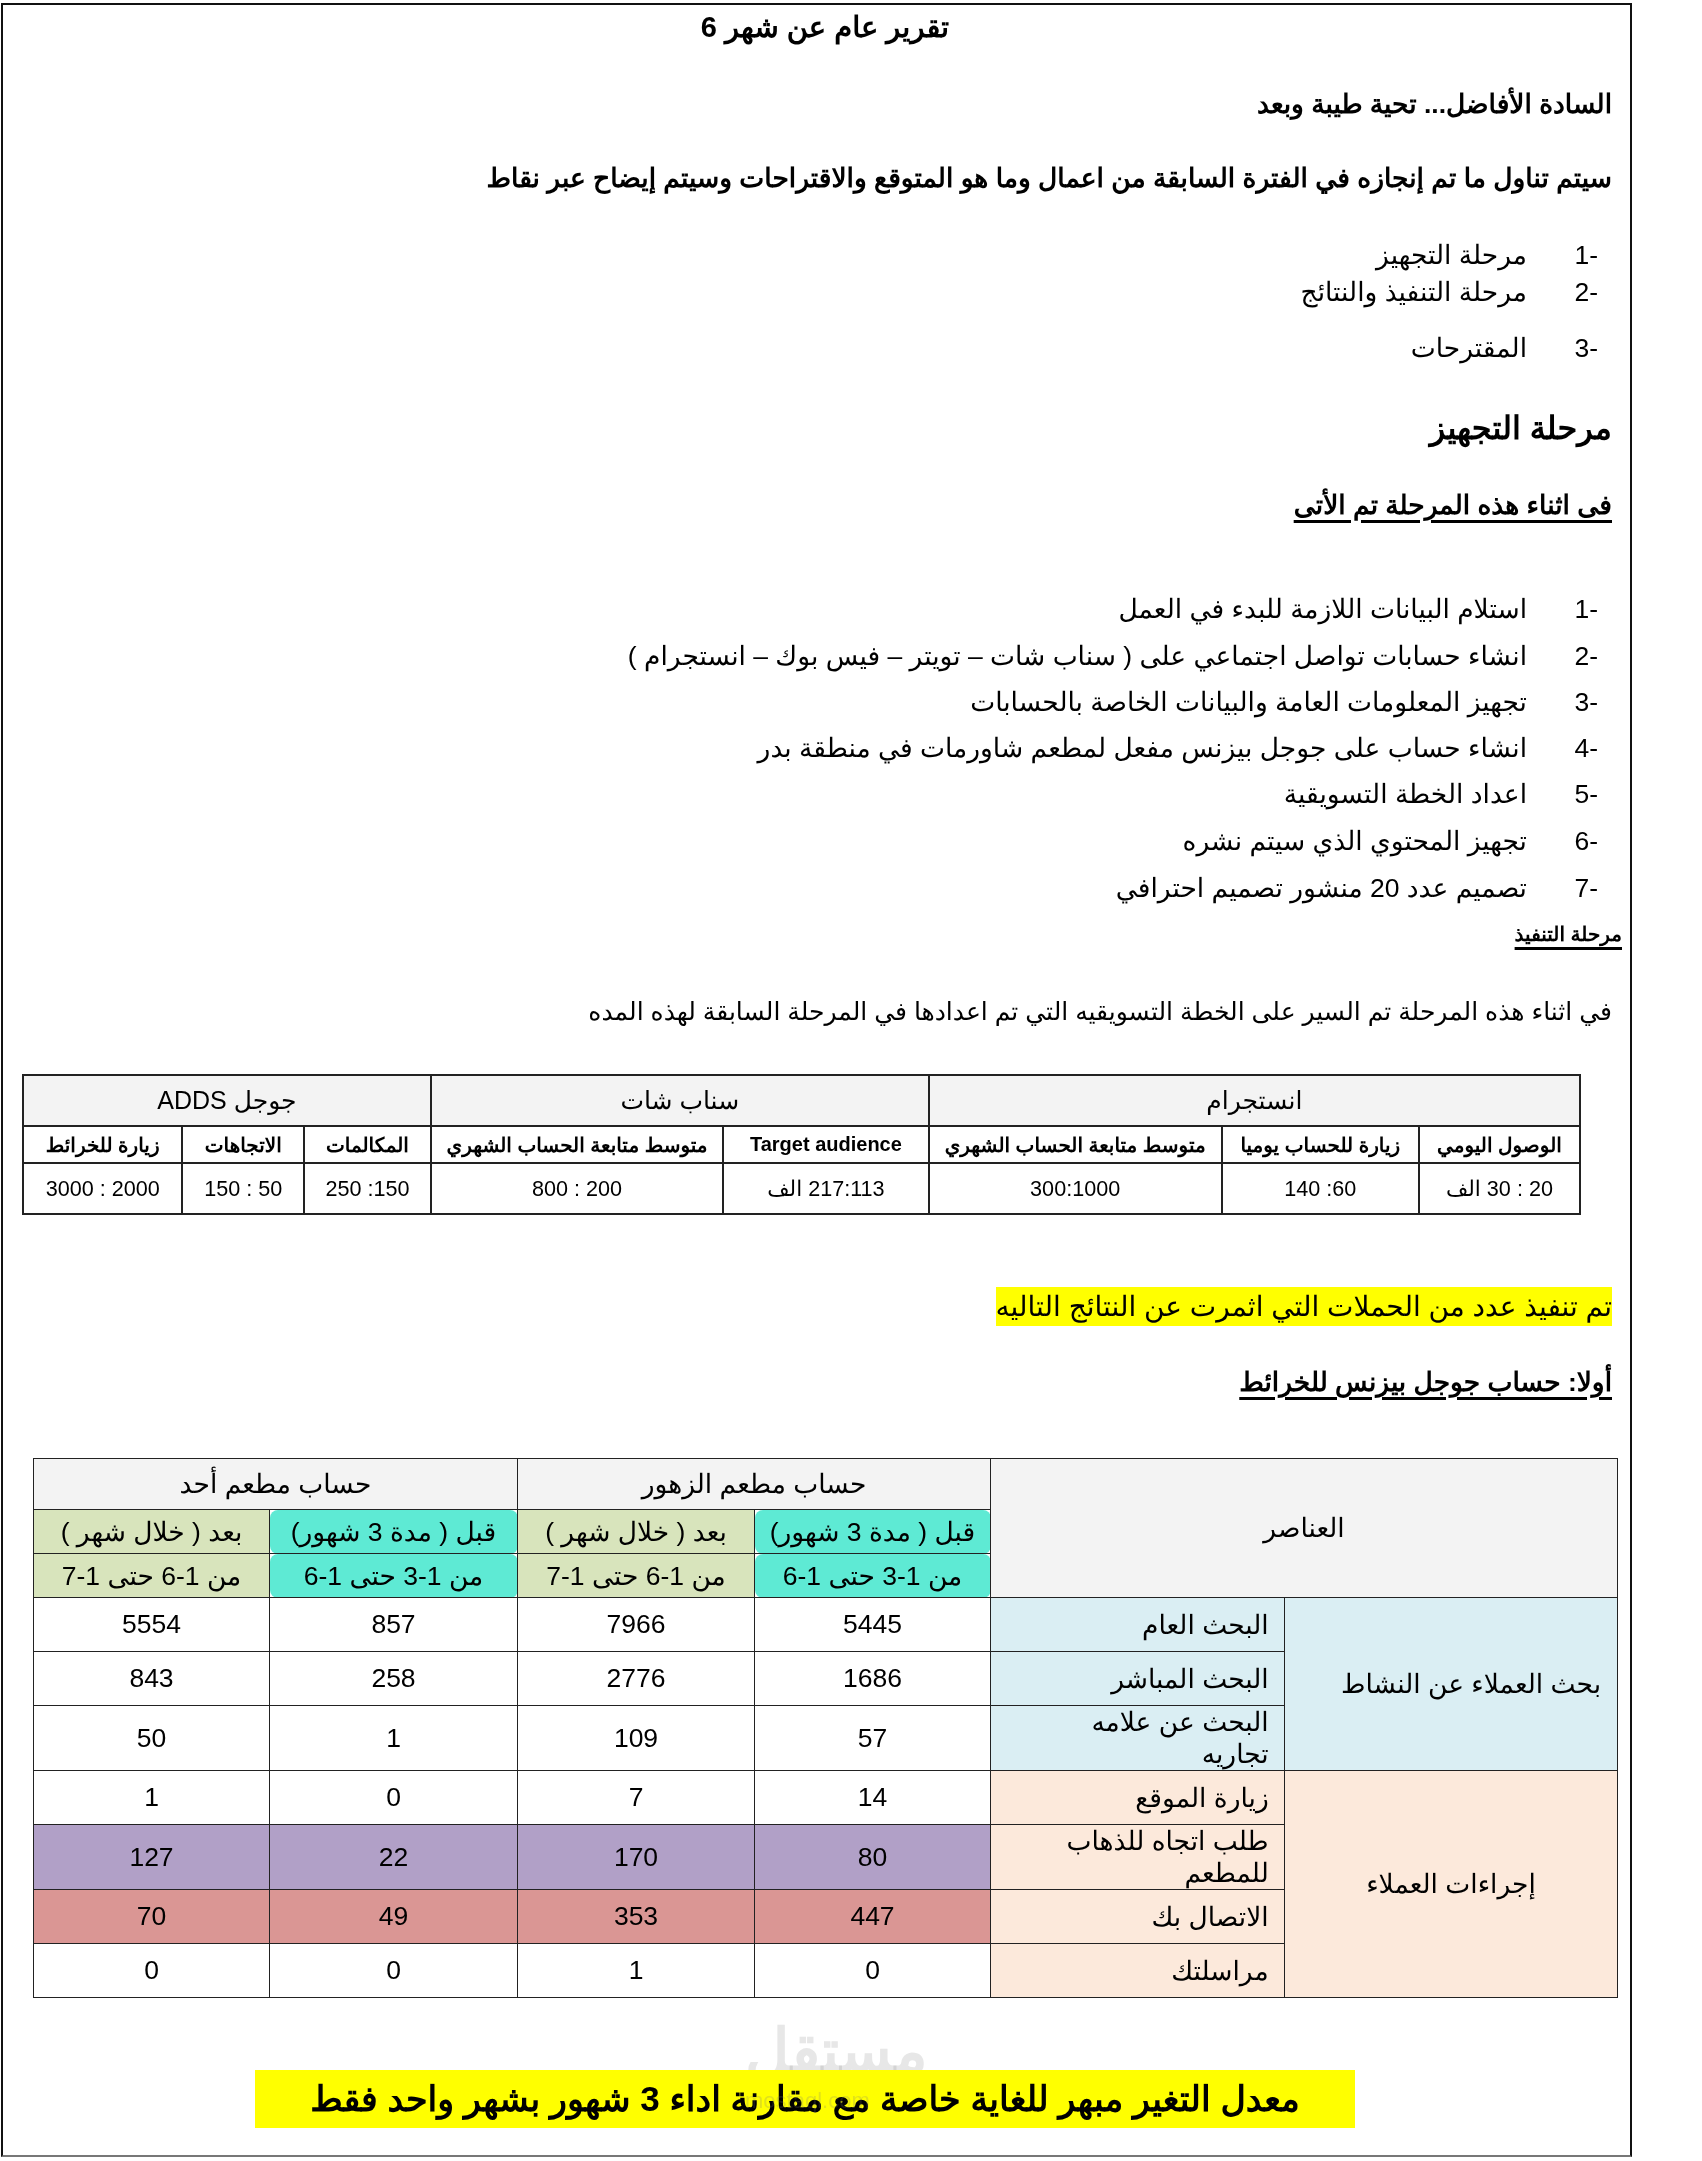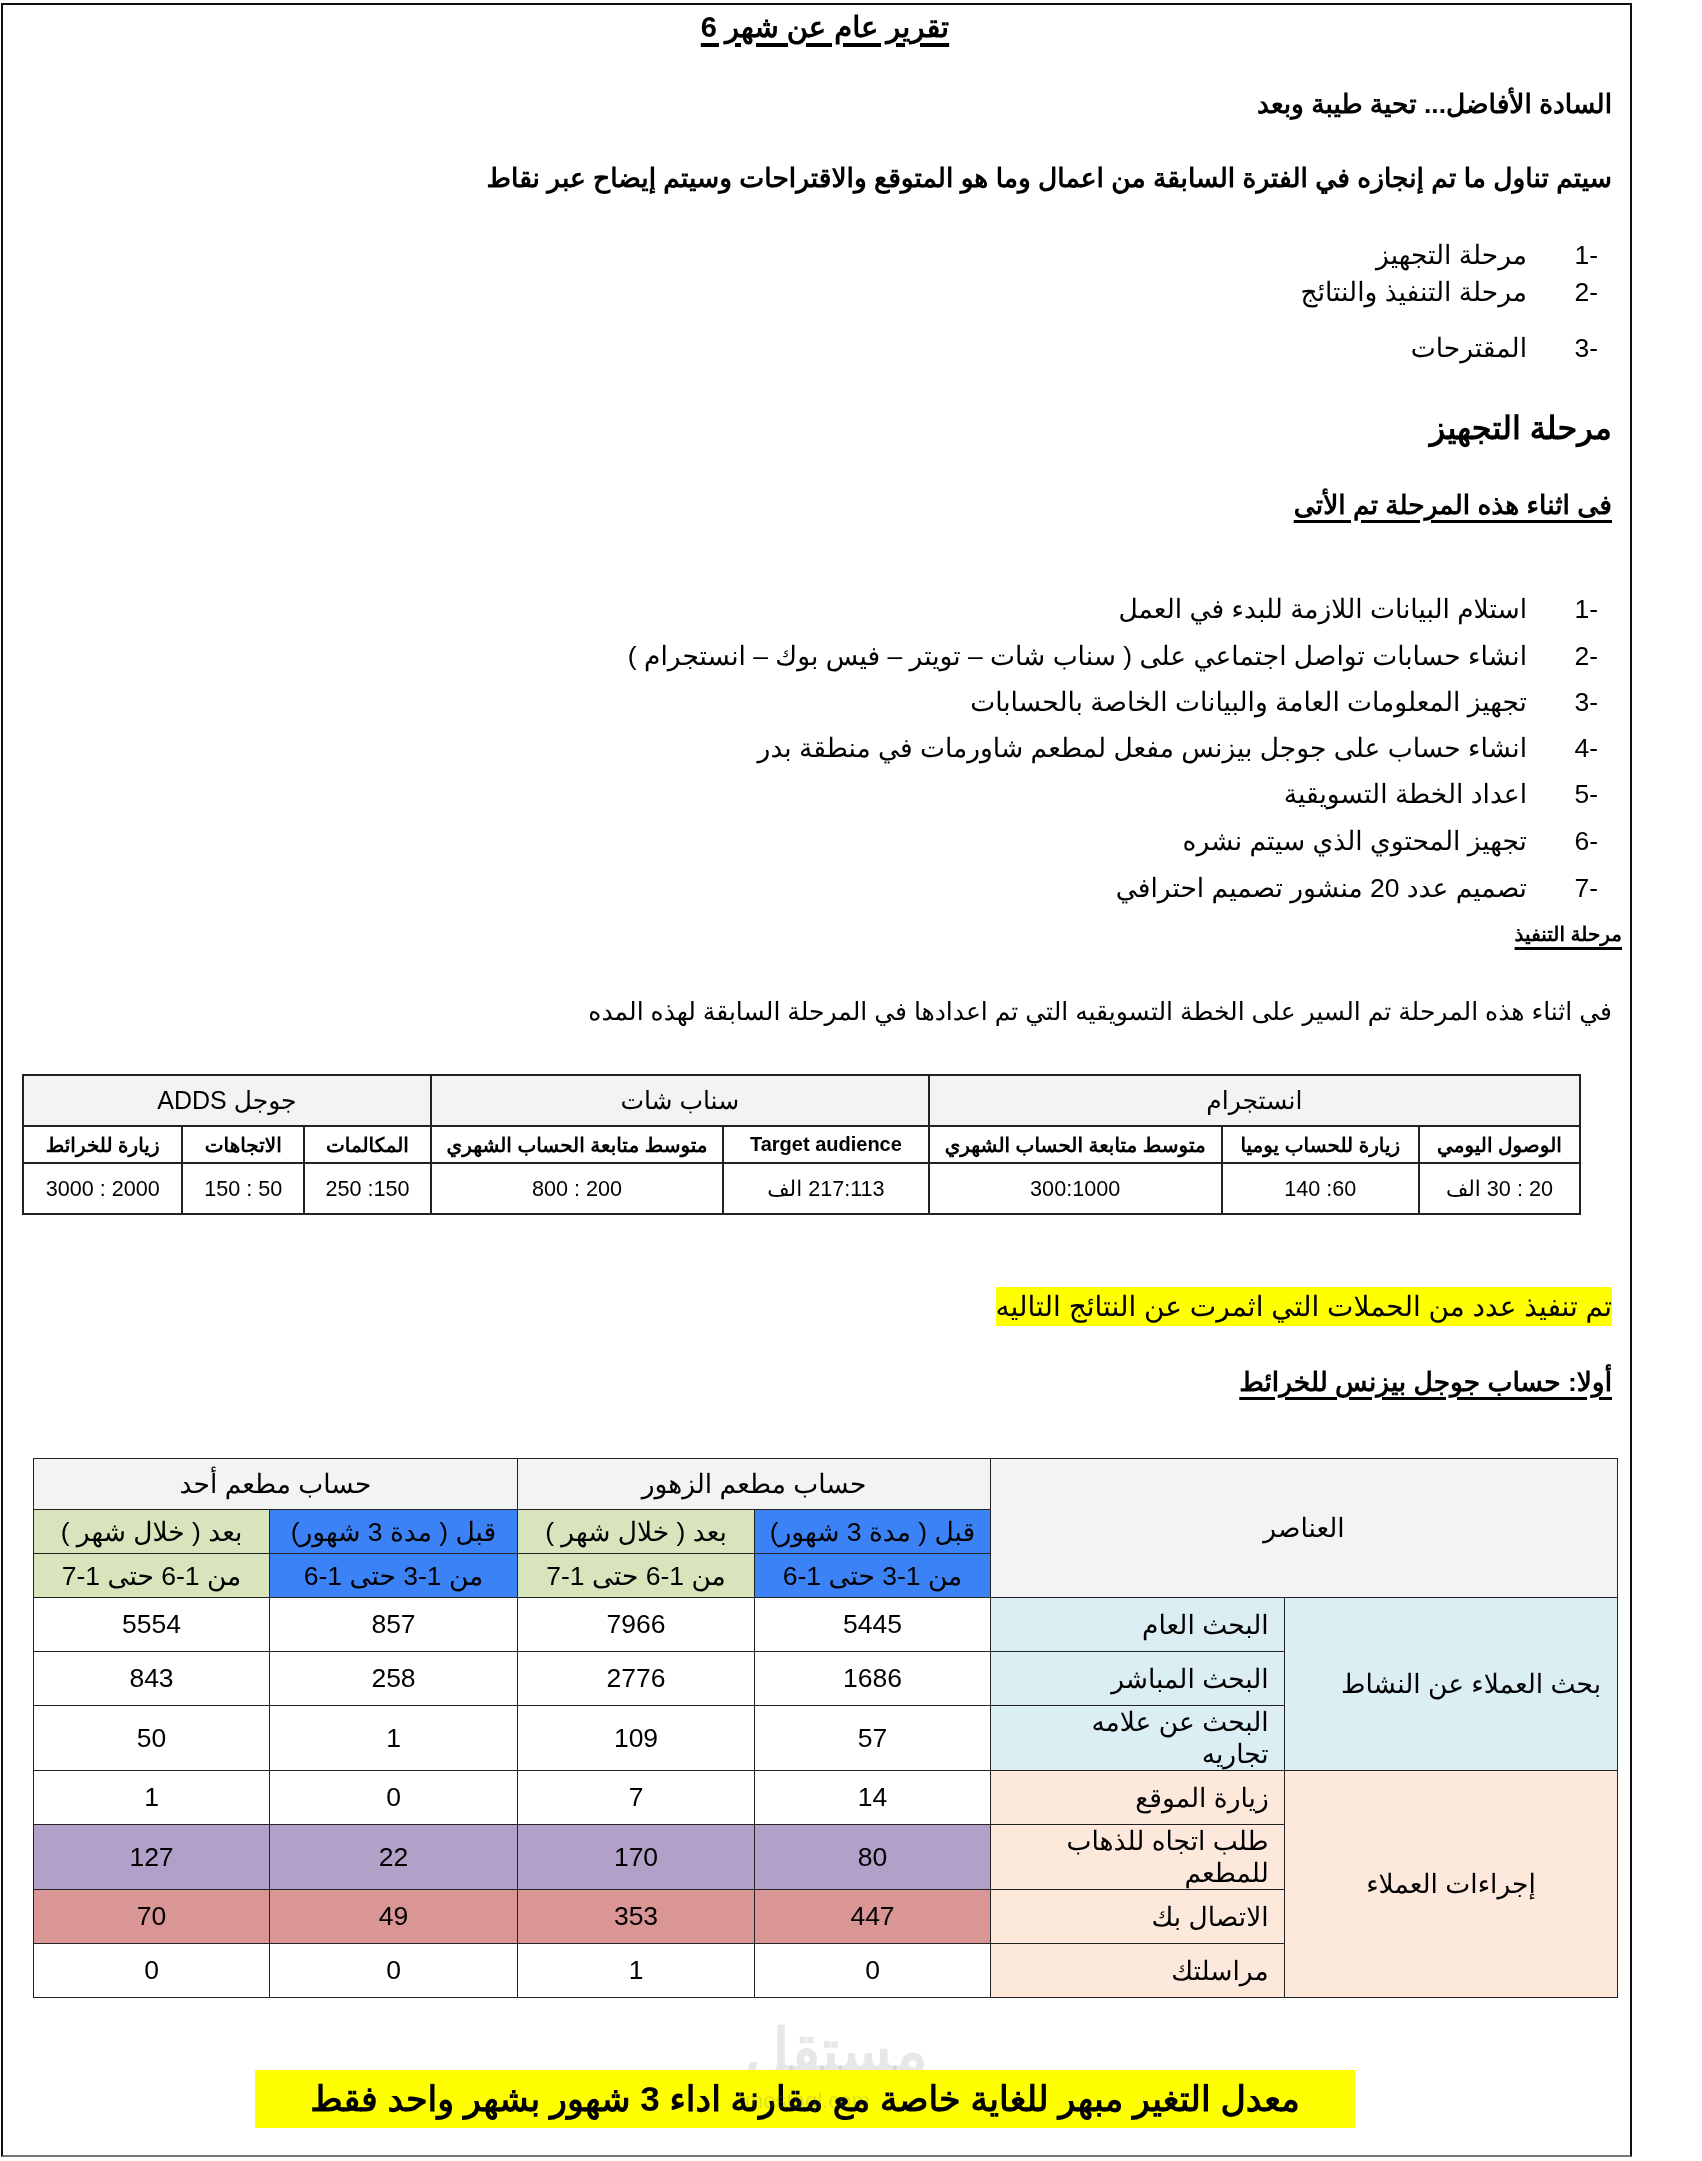--- a/index.html
+++ b/index.html
@@ -1,20 +1,20 @@
 <!DOCTYPE html>
 <html style="font-size:11px"><head>
 <meta charset="utf-8">
 <style>
   html, body { margin:0; padding:0; background:#ffffff; }
   body { width:1702px; height:2161px; position:relative; overflow:hidden; font-family:"Liberation Sans", sans-serif; color:#000; }
   .page { position:absolute; left:1.4px; top:2.8px; width:1631px; height:2154px; border:2.8px solid #111; border-bottom:2.1px solid #777; box-sizing:border-box; }
   .abs { position:absolute; direction:rtl; white-space:nowrap; }
   .title { top:9.7px; left:686px; width:278px; text-align:center; font-size:29px; font-weight:bold; }
-  .title span { text-decoration:underline; text-decoration-thickness:3.5px; text-underline-offset:5.6px; }
+  .title span { text-decoration-thickness:3.5px; text-underline-offset:5.6px; }
   .greet { top:88px; right:90px; font-size:26.5px; font-weight:bold; }
   .intro { top:162px; right:90px; font-size:26.5px; font-weight:bold; }
   .toc { right:104px; font-size:26.5px; }
   .toc .num { display:inline-block; width:50px; text-align:right; }
   .h-big { top:409px; right:90px; font-size:32px; font-weight:bold; }
   .h-sub { top:489px; right:90px; font-size:26.5px; font-weight:bold; text-decoration:underline; text-decoration-thickness:2.8px; text-underline-offset:5.6px; }
   .step { right:104px; font-size:26.5px;margin-top:28px; }
   .step .num { display:inline-block; width:50px; text-align:right; }
   .h-exec { top:922px; right:80px; font-size:20px; font-weight:bold; text-decoration:underline; text-decoration-thickness:2.8px; text-underline-offset:5.6px; }
   .para { top:997px; right:90px; font-size:25px; }
@@ -28,21 +28,21 @@
   td { border:2.1px solid #222; text-align:center; vertical-align:middle; padding:0; }
   .t1 { left:22px; top:1074px; width:1559px; }
   .t1 td.grp { background:#f3f3f3; height:49px; font-size:25px; }
   .t1 td.sub { height:35px; font-size:20px; font-weight:bold; }
   .t1 td.val { height:49px; font-size:21.6px; font-weight:normal; }
 
   .t2 { left:33px; top:1458px; width:1585px; }
   .t2 td { border:1.4px solid #222; font-size:26.5px; }
   .t2 td.head { background:#f3f3f3; }
   .t2 td.acc { height:50px; }
-  .t2 td.before { background:#3b82f6; height:43px; }
+  .t2 td.before { background:#5eead4; height:43px;border-radius:8px; }
   .t2 td.after { background:#d8e4bc; height:43px; }
   .t2 td.g-search { background:#daeef3;padding-left:40px; }
   .t2 td.g-actions { background:#fce9db; }
   .t2 td.lbl { text-align:right; padding-right:15.3px; }
   .t2 td.v { height:53px; font-size:26.5px; }
   .t2 tr.purple td.v { background:#b1a0c7; }
   .t2 tr.red td.v { background:#da9694; }
 </style>
 </head>
 <body>

